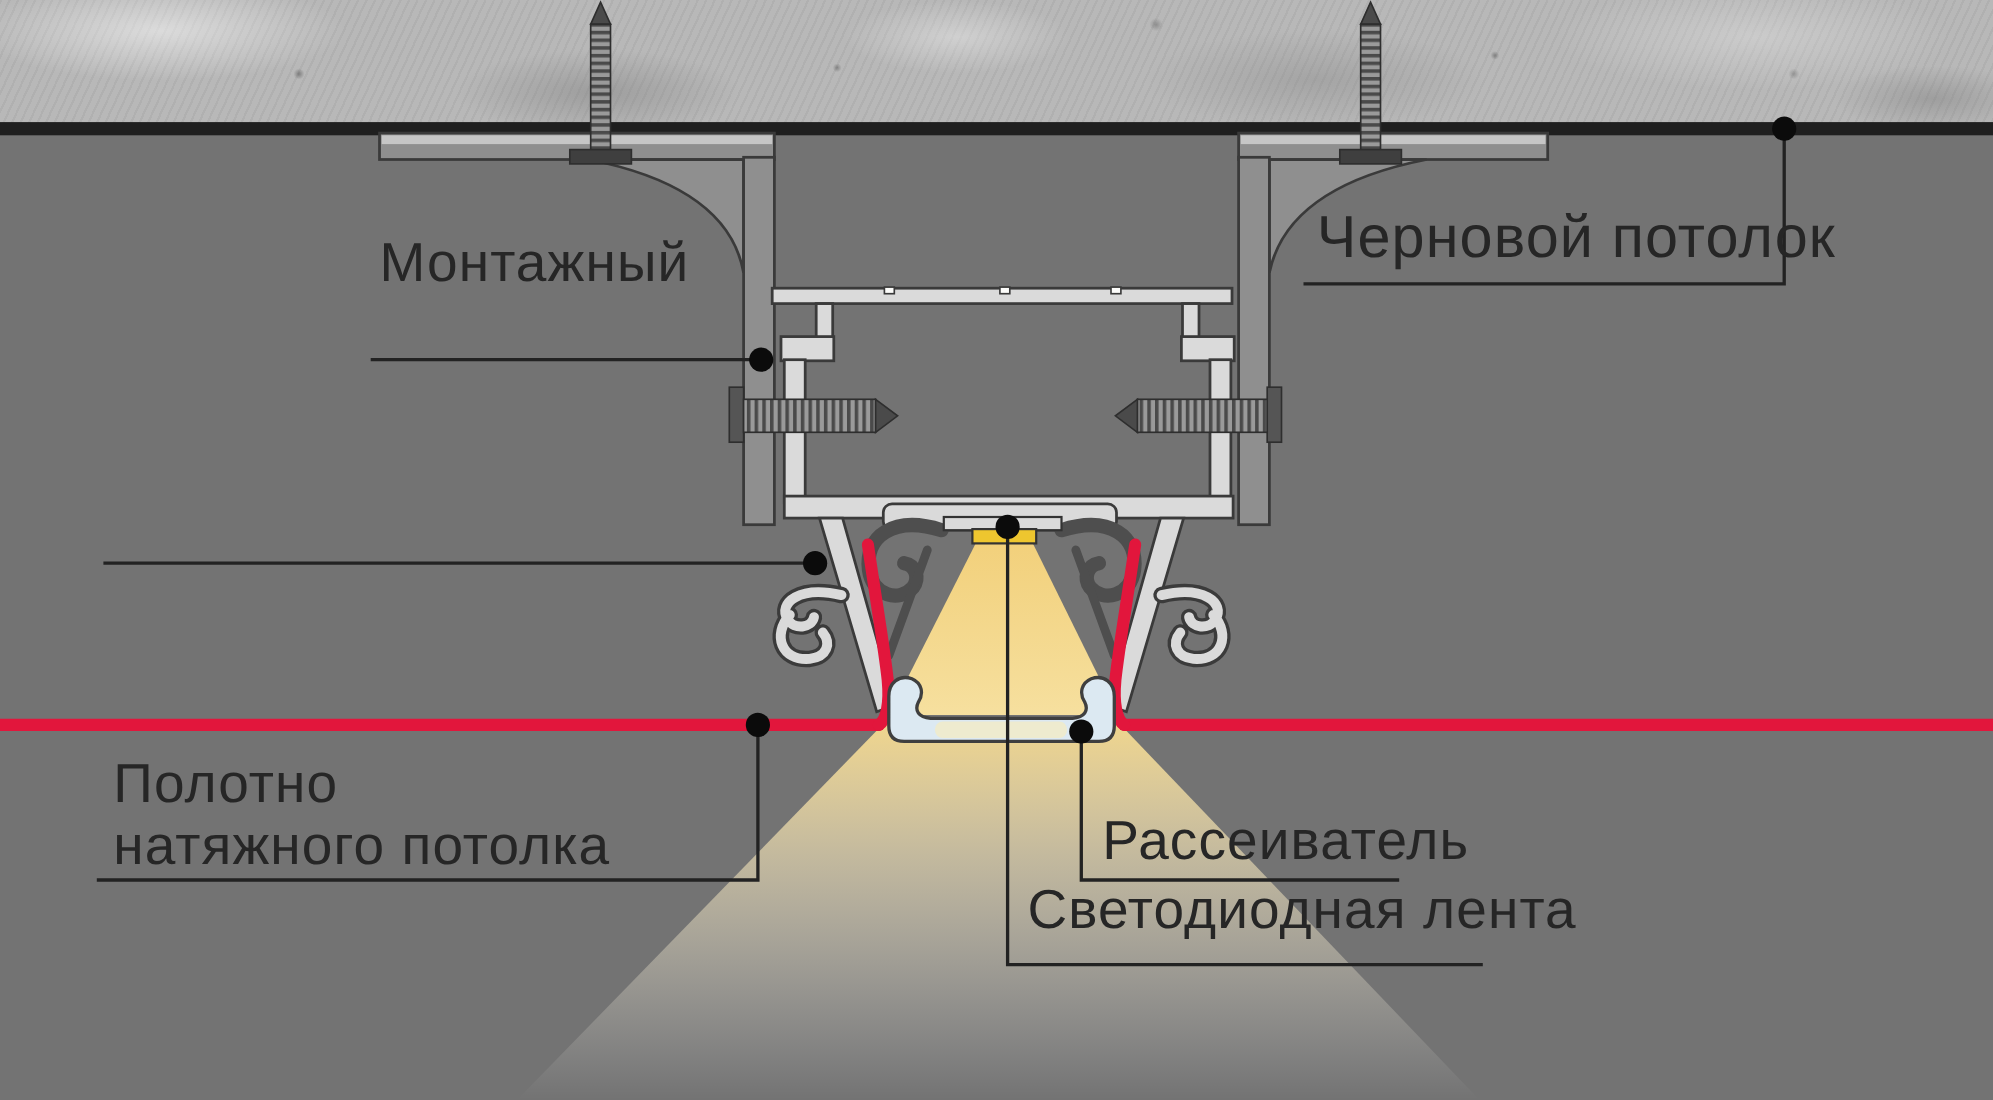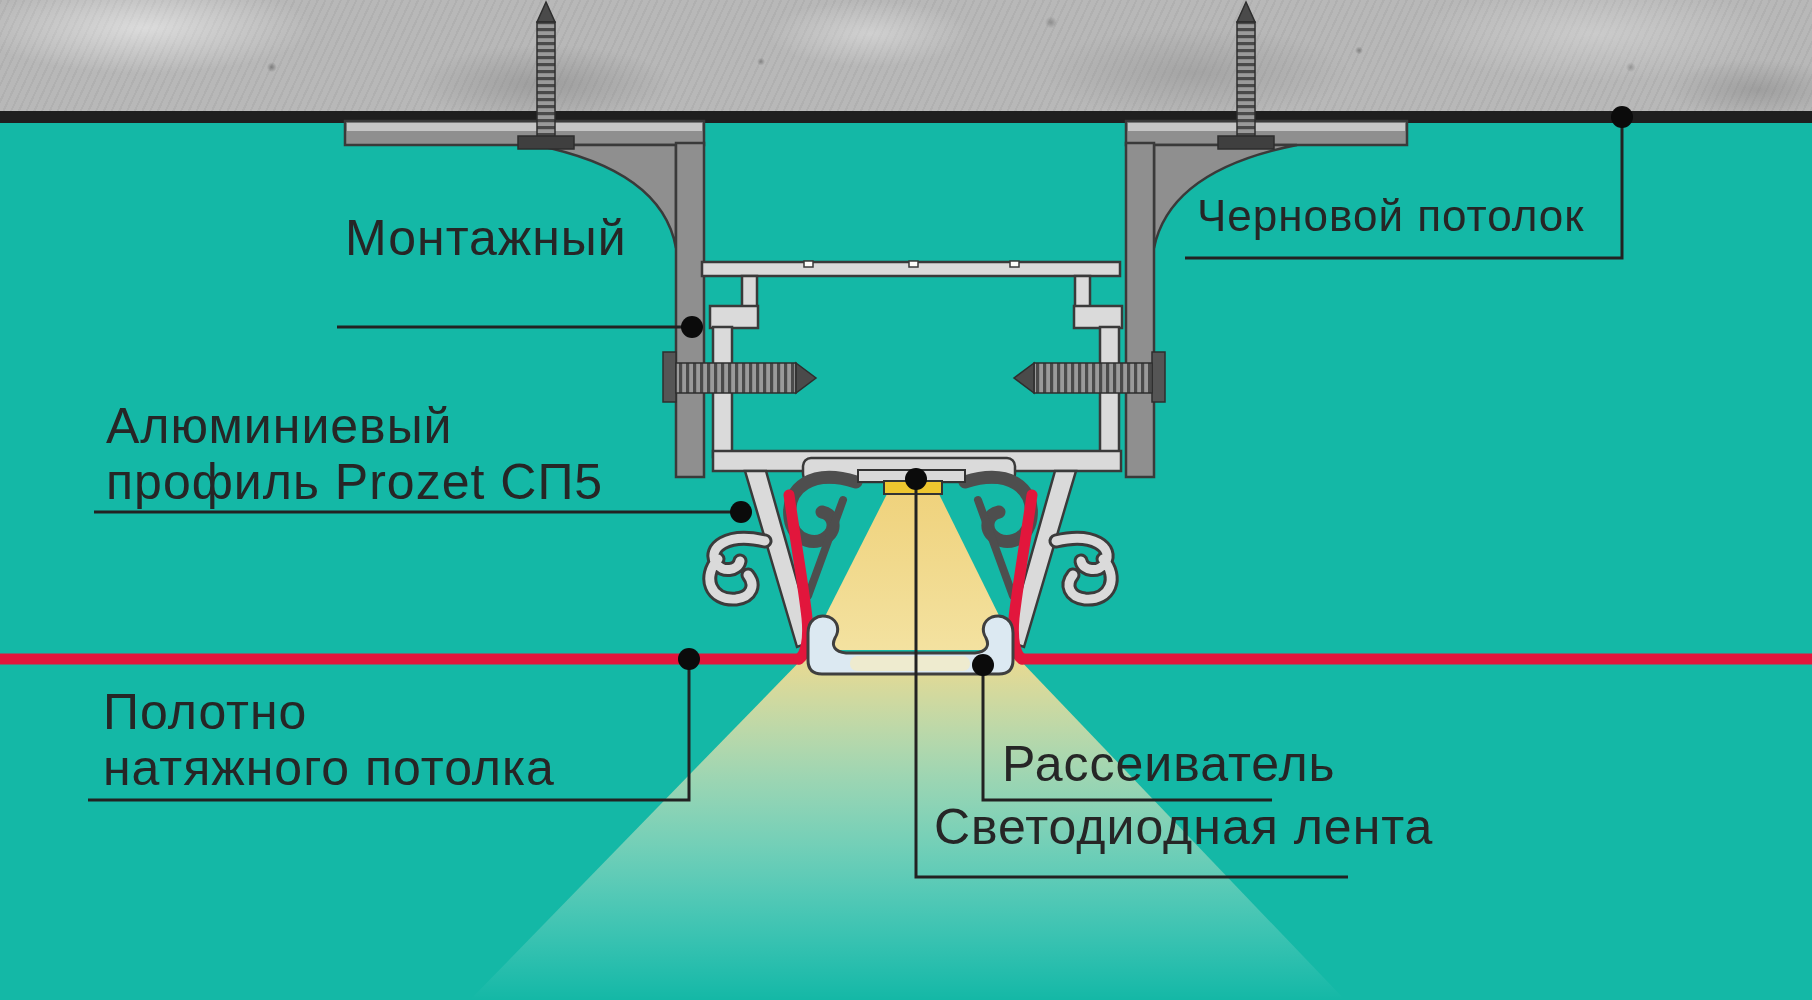--- a/index.html
+++ b/index.html
@@ -1,18 +1,18 @@
 <!DOCTYPE html>
 <html><head>
 <meta charset="utf-8">
 <style>
   html,body{margin:0;padding:0;background:#ffffff;}
   .stage{
     position:relative;width:1812px;height:1000px;overflow:hidden;
-    background:#14b8a6;
+    background:#737373;
     font-family:"Liberation Sans", sans-serif;
   }
   
   .slab{
     position:absolute;left:0;top:0;width:1812px;height:112px;
     background-color:#b8b8b8;
     background-image:
       radial-gradient(ellipse 260px 70px at 8% 25%, rgba(255,255,255,.50), transparent 65%),
       radial-gradient(ellipse 200px 60px at 30% 75%, rgba(125,125,125,.45), transparent 65%),
       radial-gradient(ellipse 170px 55px at 48% 30%, rgba(232,232,232,.50), transparent 60%),
@@ -24,21 +24,21 @@
       radial-gradient(circle 6px at 58% 20%, rgba(90,90,90,.45), transparent 100%),
       radial-gradient(circle 4px at 75% 45%, rgba(85,85,85,.55), transparent 100%),
       radial-gradient(circle 5px at 90% 60%, rgba(95,95,95,.50), transparent 100%),
       repeating-linear-gradient(115deg, rgba(0,0,0,.045) 0 2px, rgba(255,255,255,0) 2px 7px);
   }
   svg.draw{position:absolute;left:0;top:0;}
   .lbl{
     position:absolute;font-size:50px;line-height:56px;letter-spacing:1px;
     color:#262626;white-space:nowrap;
   }
-  .lbl-lg{font-size:44px;}
+  .lbl-lg{font-size:54px;}
 </style>
 </head>
 <body>
 
 <div class="stage">
 
   <div class="slab"></div>
 
   <svg class="draw" width="1812" height="1000" viewBox="0 0 1812 1000">
     <defs>
@@ -175,24 +175,20 @@
       <circle cx="689" cy="659" r="11"></circle>
       <circle cx="983" cy="665" r="11"></circle>
       <circle cx="916" cy="479" r="11"></circle>
     </g>
   </svg>
 
   <div class="lbl" style="left:345px;top:210px">
     <div>Монтажный</div>
   </div>
 
-  <div class="lbl" style="left:106px;top:398px">
-    <div>Алюминиевый</div>
-    <div>профиль Prozet СП5</div>
-  </div>
 
   <div class="lbl lbl-lg" style="left:1197px;top:188px">Черновой потолок</div>
 
   <div class="lbl" style="left:1002px;top:736px">Рассеиватель</div>
 
   <div class="lbl" style="left:103px;top:684px">
     <div>Полотно</div>
     <div>натяжного потолка</div>
   </div>
 

